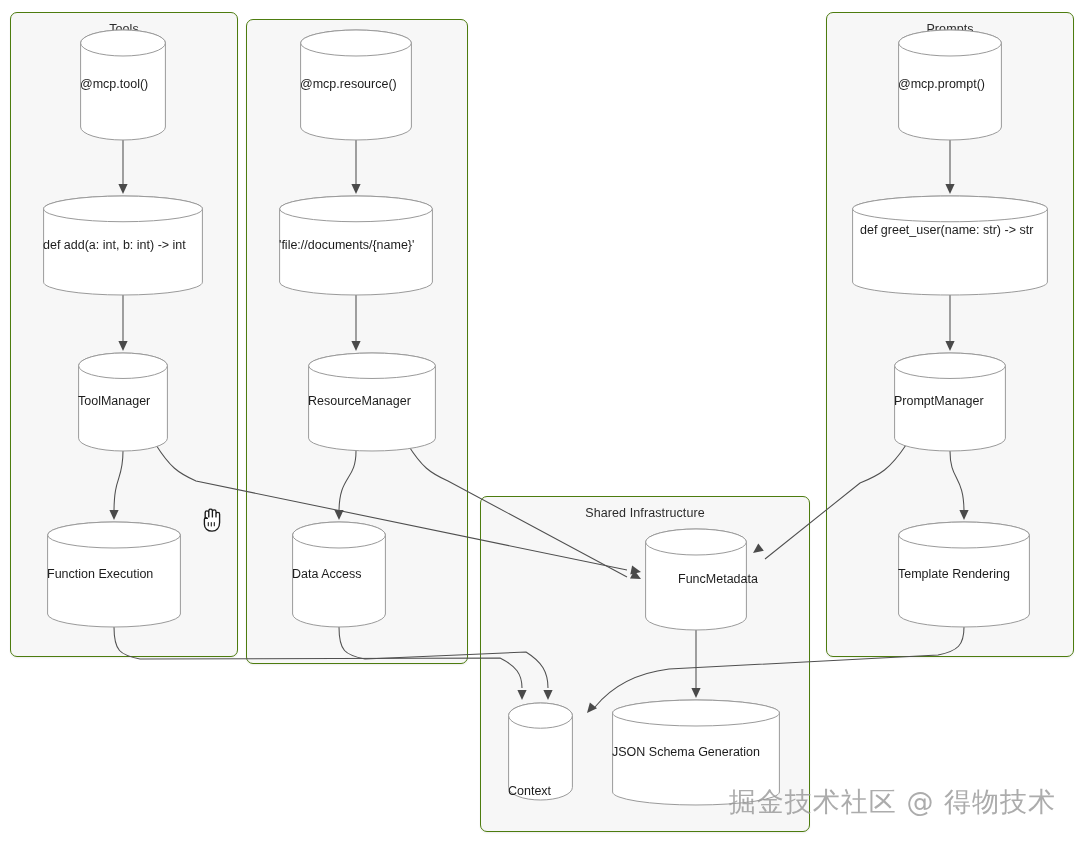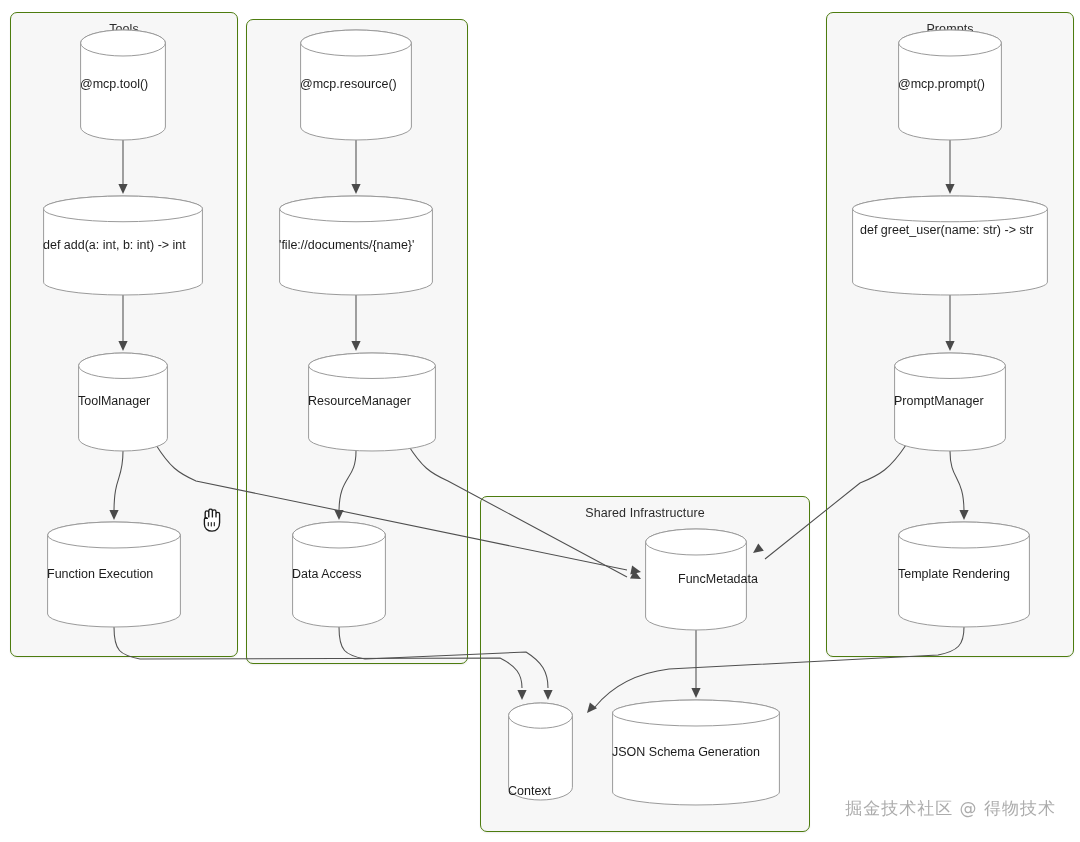--- a/index.html
+++ b/index.html
@@ -35,21 +35,21 @@
   }
 
   #edges{position:absolute;top:0;left:0;width:1080px;height:842px;overflow:visible;pointer-events:none;}
   #edges path{fill:none;stroke:#4f4f4f;stroke-width:1.05px;}
   #edges .head{fill:#4a4a4a;stroke:none;}
 
   .watermark{
     position:absolute;
     right:24px;bottom:22px;
     font-family:"DejaVu Sans",sans-serif;
-    font-size:17px;
+    font-size:27px;
     color:#9a9a9a;
     opacity:.82;
     white-space:nowrap;
     letter-spacing:1px;
   }
 
   #cursor{position:absolute;width:26px;height:30px;pointer-events:none;}
 </style>
 </head>
 <body>

